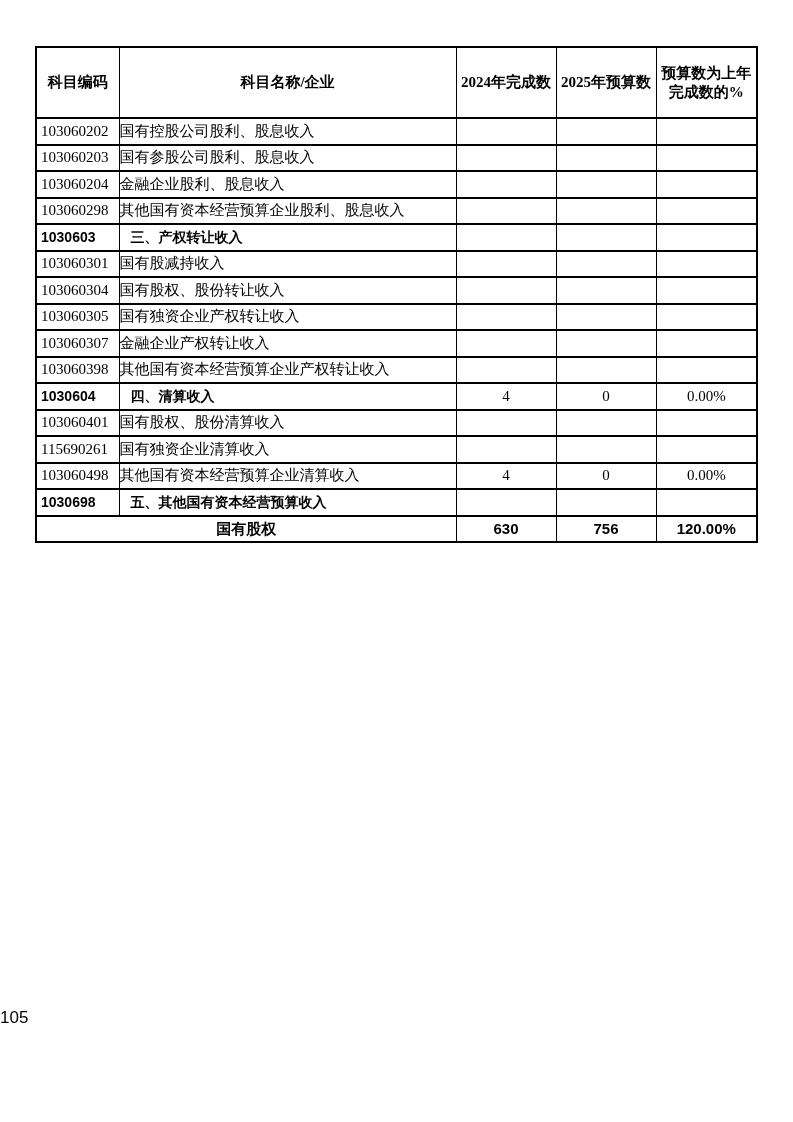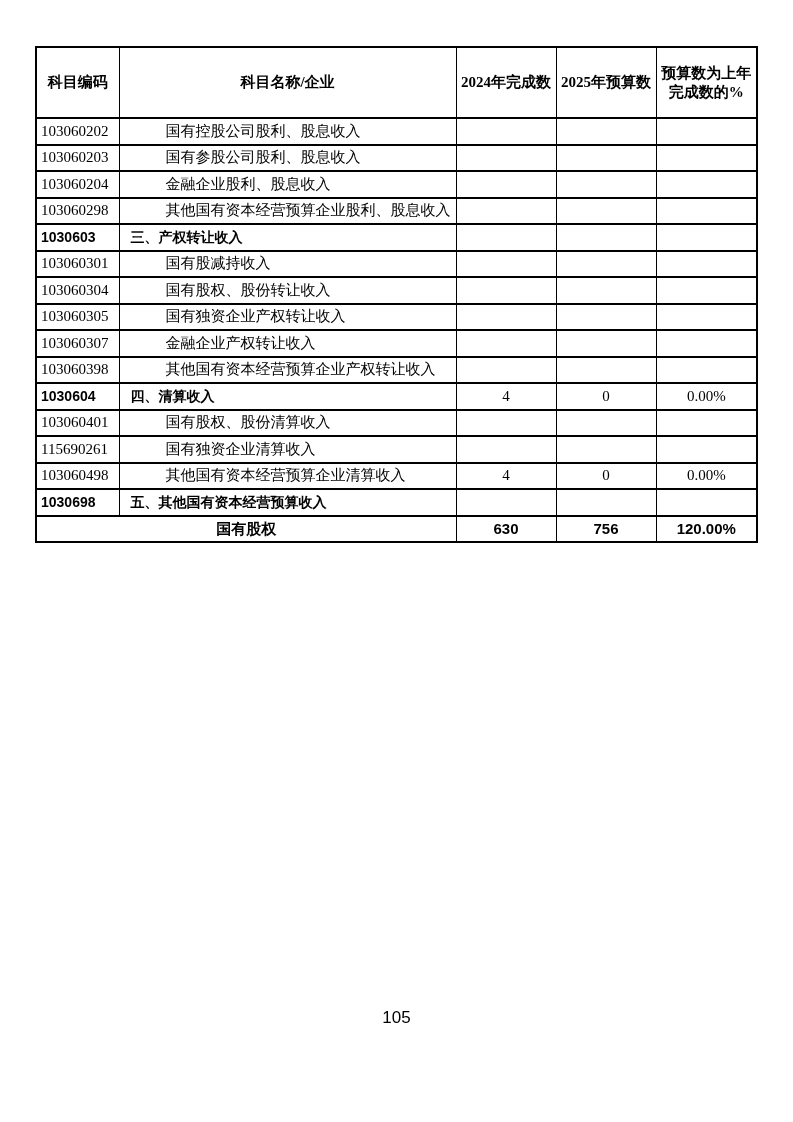--- a/index.html
+++ b/index.html
@@ -51,21 +51,20 @@
     padding: 0;
     line-height: 1;
   }
   td.code {
     text-align: left;
     padding-left: 4px;
     margin-top: 12px;
   }
   td.name {
     text-align: left;
-    padding-left: 46px;
     white-space: nowrap;
   }
   td.val {
     text-align: center;
   }
   tr.section td.code,
   tr.section td.name {
     font-weight: bold;
     font-family: "Liberation Sans", "DejaVu Sans", sans-serif;
     font-size: 14px;
@@ -80,21 +79,21 @@
   }
   tr.total td.label {
     text-align: center;
     padding-left: 0;
   }
   .page-number {
     position: absolute;
     top: 1008px;
     left: 0;
     width: 793px;
-    text-align: center;
+    text-align: left;
     font-size: 17px;
     font-family: "Liberation Sans", "DejaVu Sans", sans-serif;
   }
 </style>
 </head>
 <body>
 
 <table class="budget">
   <colgroup>
     <col style="width:83px">

